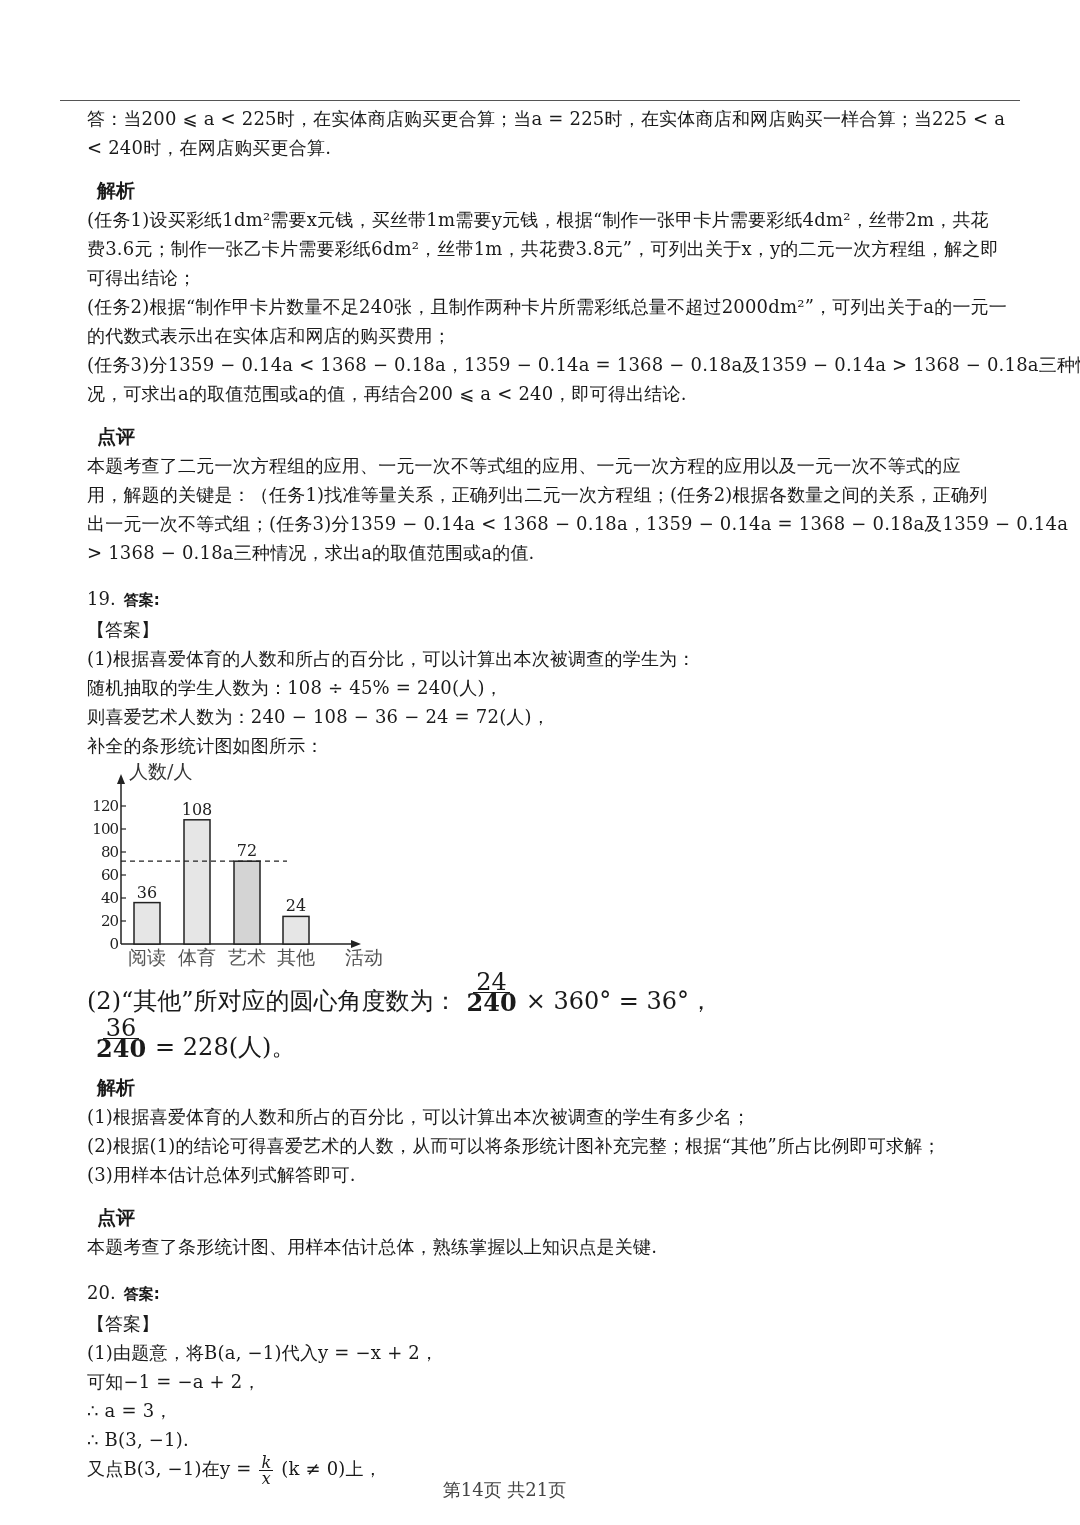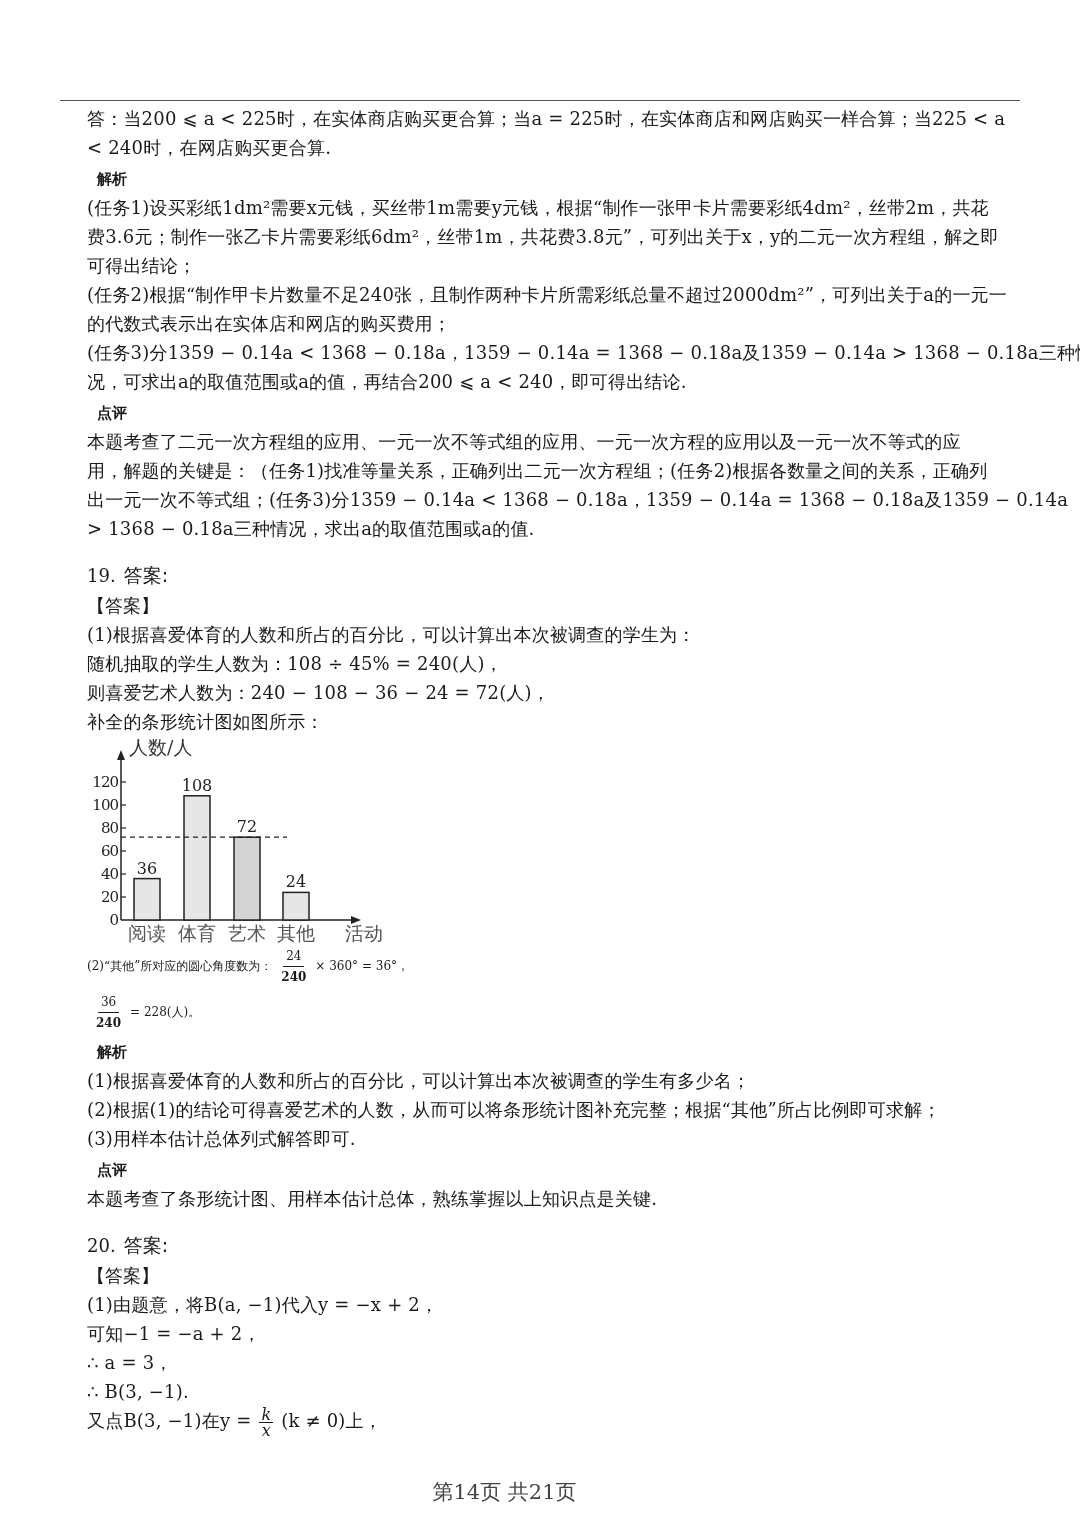--- a/index.html
+++ b/index.html
@@ -4,31 +4,31 @@
 <style>
   html, body { margin: 0; padding: 0; background: #ffffff; }
   body {
     width: 1080px; height: 1525px; position: relative; overflow: hidden;
     font-family: "DejaVu Serif", "Liberation Serif", serif;
     color: #1a1a1a;
   }
   .rule { position: absolute; left: 60px; top: 100px; width: 960px; height: 1px; background: #555; }
   .content { position: absolute; left: 87px; top: 104px; width: 945px; }
   .line { font-size: 18px; line-height: 29px; white-space: nowrap; letter-spacing: 0.2px; }
-  .heading { font-family: Liberation Sans, sans-serif; font-weight: bold; font-size: 15px; line-height: 29px; padding-left: 10px; margin-top: 2px; }
+  .heading { font-family: Liberation Sans, sans-serif; font-weight: bold; font-size: 19px; line-height: 29px; padding-left: 10px; margin-top: 14px; }
   .qnum { font-size: 18px; line-height: 30px; margin-top: 17px; }
-  .qnum .bold { font-family: "DejaVu Sans", sans-serif; font-weight: normal; font-size: 19px; margin-left: 8px; }
+  .qnum .bold { font-family: "DejaVu Sans", sans-serif; font-weight: bold; font-size: 15px; margin-left: 8px; }
   .bracket { font-size: 18px; line-height: 29px; }
   .chart { position: relative; width: 320px; height: 205px; margin-top: 2px; }
   .chart svg { position: absolute; left: 0; top: 0; }
-  .frac-line { font-size: 12px; line-height: 24px; display: flex; align-items: center; height: 46px; white-space: nowrap; }
+  .frac-line { font-size: 24px; line-height: 24px; display: flex; align-items: flex-end; height: 46px; white-space: nowrap; }
   .frac { display: inline-flex; flex-direction: column; align-items: center; margin: 0 6px; line-height: 20px; }
   .frac .num { border-bottom: 1.5px solid #1a1a1a; padding: 0 3px; }
   .frac .den { padding: 0 3px; font-weight: bold; }
-  .footer { position: absolute; top: 1478px; left: 0; width: 1009px; text-align: center; font-size: 21px; color: #444; }
+  .footer { position: absolute; top: 1478px; left: 0; width: 1009px; text-align: center; font-size: 18px; color: #444; }
   .small-frac { display: inline-flex; flex-direction: column; align-items: center; vertical-align: middle; font-style: italic; line-height: 15px; font-size: 16px; margin: 0 2px; }
   .small-frac .num { border-bottom: 1.2px solid #1a1a1a; padding: 0 2px; }
 </style>
 </head>
 <body>
 
 <div class="rule"></div>
 
 <div class="content">
 

